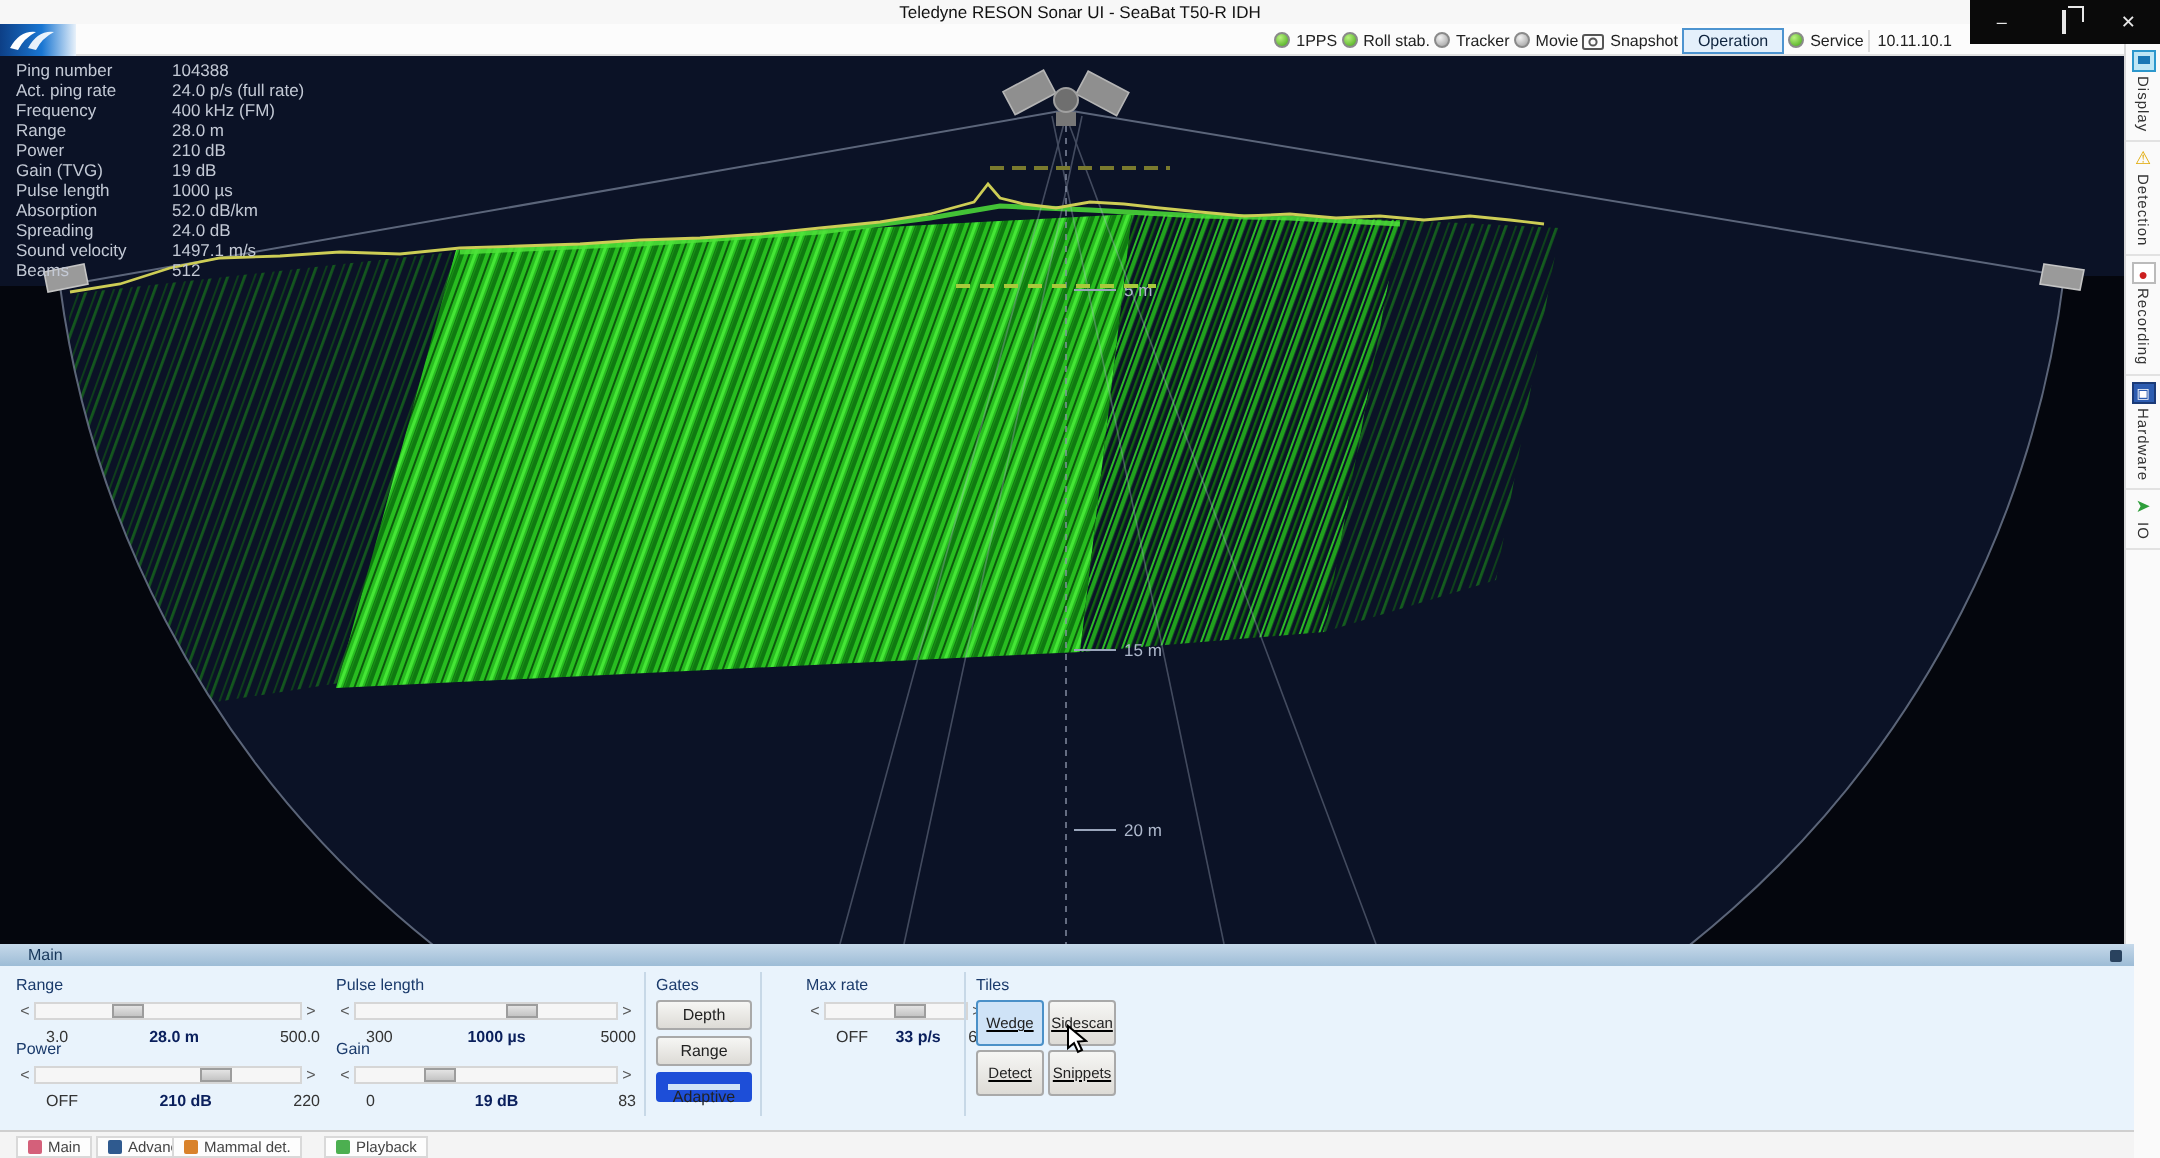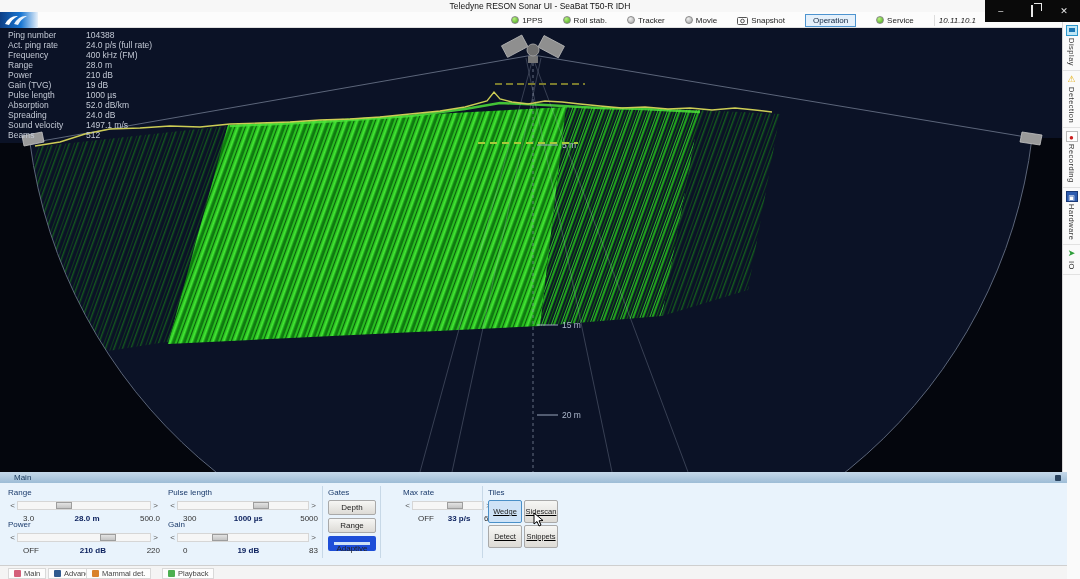--- a/index.html
+++ b/index.html
@@ -18,28 +18,28 @@
   .restore-box { width:7px; height:7px; border:1px solid #e8e8e8; position:relative; }
   .restore-box:before { content:""; position:absolute; left:2px; top:-3px; width:7px;
                         height:7px; border:1px solid #e8e8e8; border-bottom:none; border-left:none; }
 
   
   .toolbar { position:absolute; left:0; top:12px; width:1080px; height:16px;
              background:#fcfcfc; border-bottom:1px solid #e0e0e0; }
   .logo { position:absolute; left:0; top:0; width:38px; height:16px;
           background:linear-gradient(90deg,#0d3f86,#1976d2 55%,#e8f1fa); }
   .tb-right { position:absolute; right:100px; top:0; height:16px; display:flex;
-              align-items:center; gap:20px; font-size:8px; color:#222; }
+              align-items:center; gap:2px; font-size:8px; color:#222; }
   .led { width:8px; height:8px; border-radius:50%; border:1px solid #8a8a8a; display:inline-block; }
   .led.on  { background:radial-gradient(circle at 35% 30%, #b8f27f, #43a515); }
   .led.off { background:radial-gradient(circle at 35% 30%, #f2f2f2, #9c9c9c); }
   .tb-item { display:flex; align-items:center; gap:3px; }
   .op-btn { border:1px solid #4d94d0; background:#e4f0fb; padding:1px 7px;
             font-size:8px; color:#10253f; }
-  .ip { font-size:8px; color:#222; padding:1px 4px; border-left:1px solid #ddd;font-style:italic; }
+  .ip { font-size:8px; color:#222; padding:1px 4px; border-left:1px solid #ddd; }
 
   
   .sonar { position:absolute; left:0; top:28px; width:1062px; height:444px;
            background:#0b1226; }
   .params { position:absolute; left:8px; top:2px; z-index:5; }
   .p-row { display:flex; font-size:8.5px; line-height:10px; color:#c3c9d5; }
   .p-row .lab { width:78px; }
 
   
   .side-strip { position:absolute; right:0; top:22px; width:18px; height:557px;

